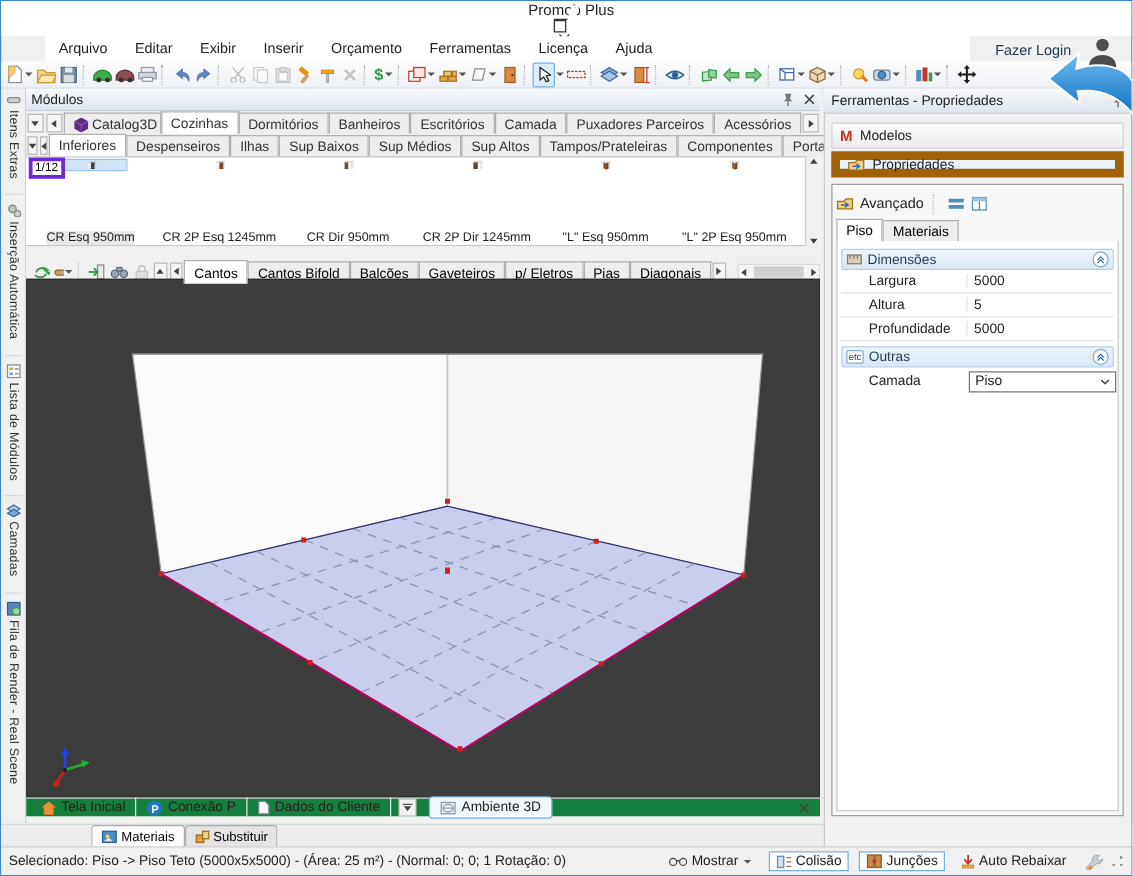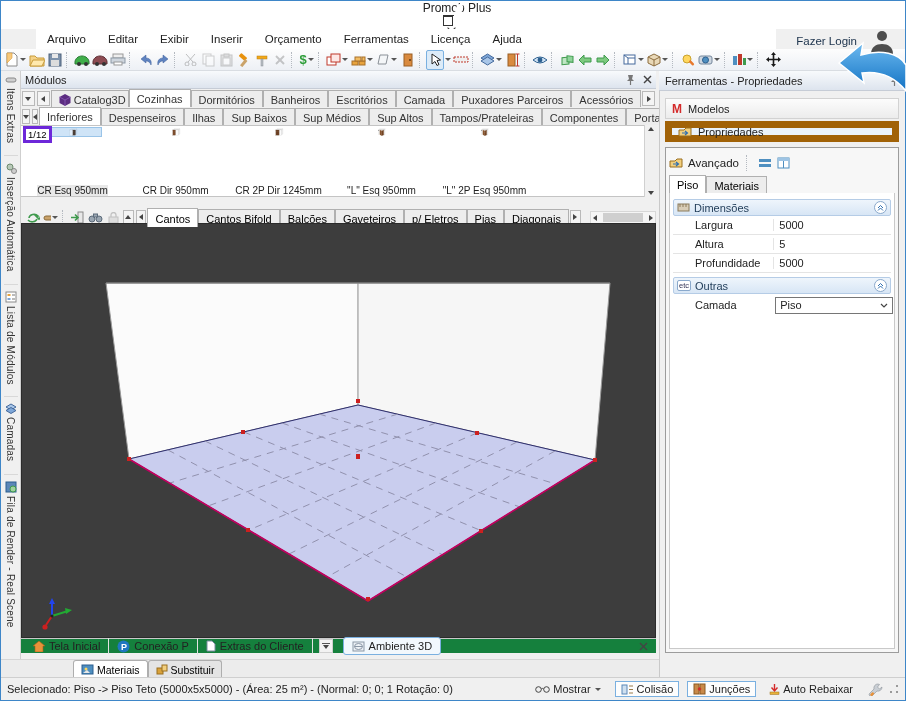--- a/index.html
+++ b/index.html
@@ -529,20 +529,31 @@
           <rect x="27" y="12" width="16" height="31" fill="#4a3d36" stroke="#32281f" stroke-width=".7"></rect>
           <line x1="29.5" y1="16" x2="29.5" y2="22" stroke="#d9d2ca"></line>
         </svg>
       <span class="lbl">CR Esq 950mm</span>
     </div>
     <div class="thumb">
       <svg width="56" height="48" viewBox="0 0 56 48">
           <polygon points="9,12 17,5 51,5 43,12" fill="#e6e6e6" stroke="#9a9a9a" stroke-width=".7"></polygon>
           <rect x="9" y="12" width="34" height="31" fill="#fbfbfb" stroke="#9a9a9a" stroke-width=".7"></rect>
           <polygon points="43,12 51,5 51,36 43,43" fill="#ededed" stroke="#9a9a9a" stroke-width=".7"></polygon>
+          <rect x="25" y="12" width="18" height="31" fill="#7b4b2b" stroke="#59351d" stroke-width=".7"></rect>
+          <line x1="28" y1="16" x2="28" y2="22" stroke="#e3d3c3"></line>
+          <line x1="30.5" y1="16" x2="30.5" y2="22" stroke="#e3d3c3"></line>
+        </svg>
+      <span class="lbl">CR 2P Esq 1245mm</span>
+    </div>
+    <div class="thumb">
+      <svg width="56" height="48" viewBox="0 0 56 48">
+          <polygon points="9,12 17,5 51,5 43,12" fill="#e6e6e6" stroke="#9a9a9a" stroke-width=".7"></polygon>
+          <rect x="9" y="12" width="34" height="31" fill="#fbfbfb" stroke="#9a9a9a" stroke-width=".7"></rect>
+          <polygon points="43,12 51,5 51,36 43,43" fill="#ededed" stroke="#9a9a9a" stroke-width=".7"></polygon>
           <rect x="9" y="12" width="16" height="31" fill="#7b4b2b" stroke="#59351d" stroke-width=".7"></rect>
           <line x1="22" y1="16" x2="22" y2="22" stroke="#e3d3c3"></line>
         </svg>
       <span class="lbl">CR Dir 950mm</span>
     </div>
     <div class="thumb">
       <svg width="56" height="48" viewBox="0 0 56 48">
           <polygon points="9,12 17,5 51,5 43,12" fill="#e6e6e6" stroke="#9a9a9a" stroke-width=".7"></polygon>
           <rect x="9" y="12" width="34" height="31" fill="#fbfbfb" stroke="#9a9a9a" stroke-width=".7"></rect>
           <polygon points="43,12 51,5 51,36 43,43" fill="#ededed" stroke="#9a9a9a" stroke-width=".7"></polygon>
@@ -714,21 +725,21 @@
       <svg width="13" height="13">
           <circle cx="6.5" cy="6.5" r="6" fill="#1f77c0"></circle>
           <text x="4" y="10" font-size="9" fill="#fff" font-family="Liberation Sans,sans-serif" font-weight="bold">P</text>
         </svg>
       <span>Conexão P</span>
     </span>
     <span class="doctab">
       <svg width="10" height="12">
           <path d="M1 1 H6 L9 4 V11 H1Z" fill="#fff" stroke="#7a8aa0"></path>
         </svg>
-      <span>Extras do Cliente</span>
+      <span>Dados do Cliente</span>
     </span>
     <span class="dt-dd">
         <span style="width:8px;height:1px;background:#555;margin-bottom:1px"></span>
         <span class="arr-d"></span>
       </span>
     <span class="doctab on">
       <svg width="13" height="12">
           <rect x="1" y="2" width="11" height="9" fill="#eef2f6" stroke="#8a97a6"></rect>
           <ellipse cx="6.5" cy="6.5" rx="4" ry="3" fill="none" stroke="#8a97a6"></ellipse>
           <line x1="2.5" y1="6.5" x2="10.5" y2="6.5" stroke="#8a97a6"></line>

